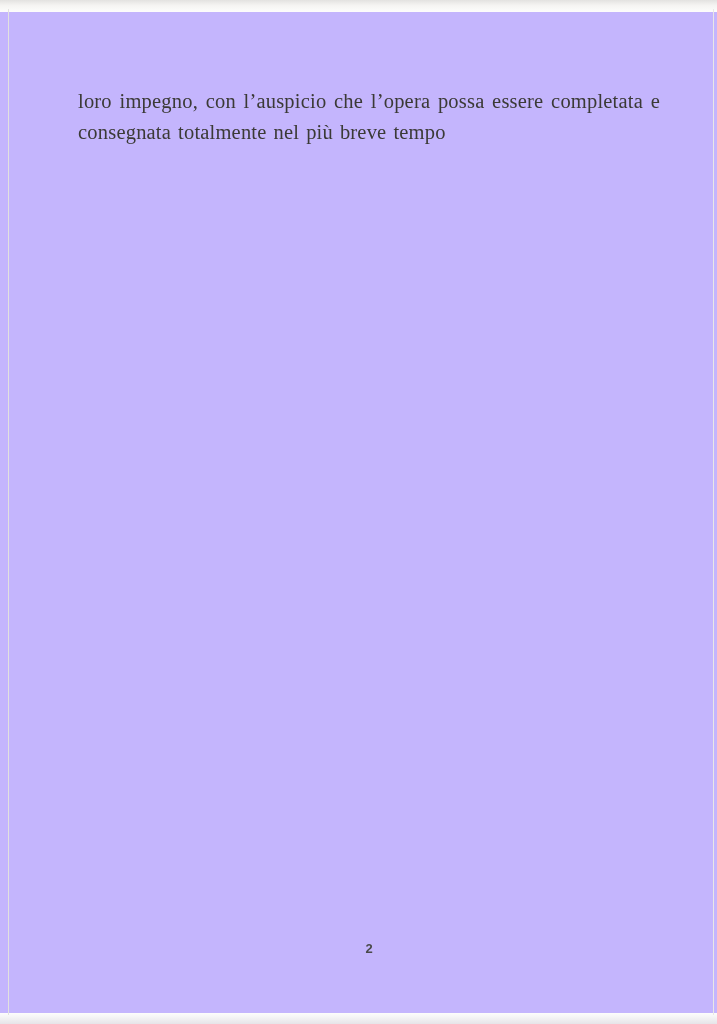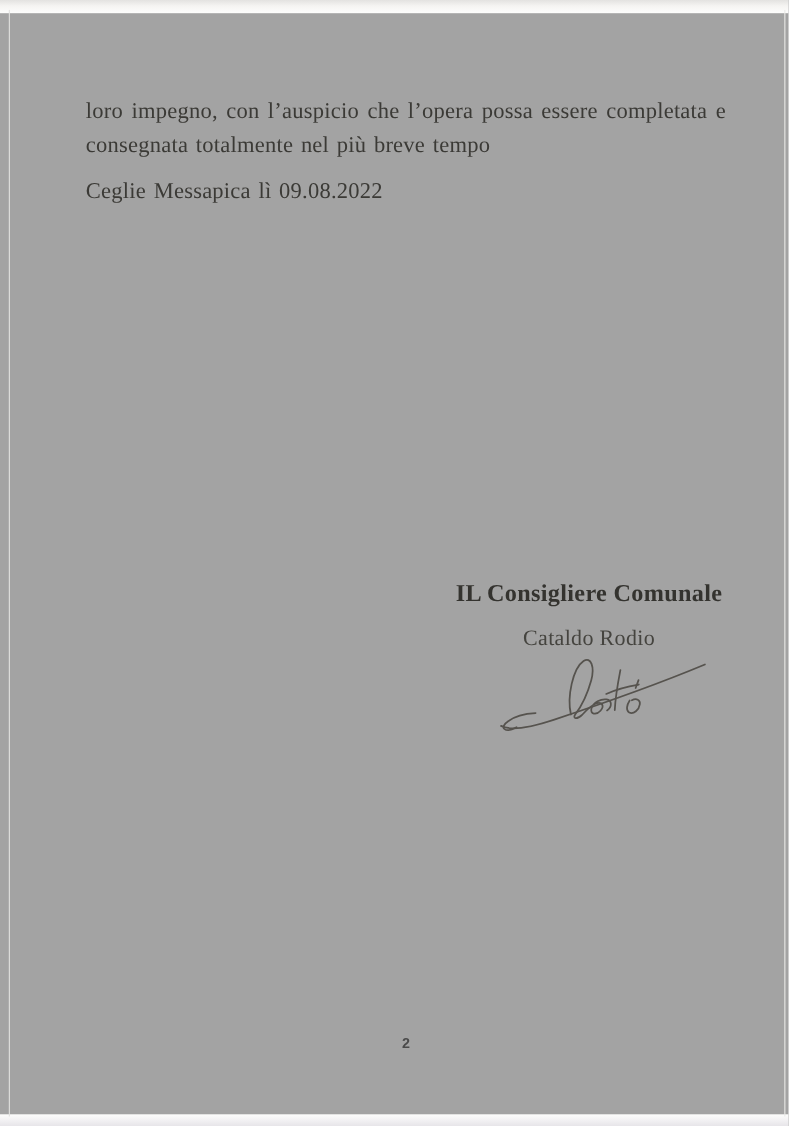--- a/index.html
+++ b/index.html
@@ -4,21 +4,21 @@
 <style>
   html, body {
     margin: 0;
     padding: 0;
     background: #fdfdfc;
   }
   .sheet {
     position: relative;
     width: 717px;
     height: 1024px;
-    background: #a3a3a3;
+    background: #c4b5fd;
     overflow: hidden;
     font-family: "Liberation Serif", "DejaVu Serif", serif;
     color: #3b3a36;
   }
   
   .edge-top {
     position: absolute; top: 0; left: 0; right: 0; height: 12px;
     background: linear-gradient(180deg, #e3e2e0 0%, #f5f4f2 45%, #fdfdfc 100%);
   }
   .edge-bottom {
@@ -100,32 +100,18 @@
 
 <div class="sheet">
 
   <div class="edge-top"></div>
   <div class="edge-bottom"></div>
   <div class="edge-left"></div>
   <div class="edge-right"></div>
 
   <div class="content">
     <p class="para justify">loro impegno, con l’auspicio che l’opera possa essere completata e consegnata totalmente nel più breve tempo</p>
-    <p class="para">Ceglie Messapica lì 09.08.2022</p>
   </div>
 
-  <div class="sigblock">
-    <div class="sig-role">IL Consigliere Comunale</div>
-    <div class="sig-name">Cataldo Rodio</div>
-    <svg class="scribble" width="200" height="70" viewBox="0 0 200 70">
-      <path d="M6,61 C14,66 32,64 54,58 C98,46 152,30 194,15"></path>
-      <path d="M20,63 C10,68 3,63 13,57 C20,52 30,51 38,51"></path>
-      <path d="M70,54 C67,38 74,12 84,6 C91,2 94,12 90,24 C86,36 79,48 74,54 C71,58 75,59 80,55 C85,50 90,46 94,45 C99,44 101,48 97,52 C93,56 87,55 89,49 C91,44 98,41 103,42 C108,43 108,49 103,52"></path>
-      <path d="M117,16 C114,28 111,42 110,52"></path>
-      <path d="M103,37 C113,33 124,31 133,30"></path>
-      <path d="M124,44 C121,48 120,53 123,55 C127,57 132,53 133,48 C134,44 130,42 126,44"></path>
-      <path d="M130,33 L133,26"></path>
-    </svg>
-  </div>
 
   <div class="pagenum">2</div>
 
 </div>
 
 </body></html>

